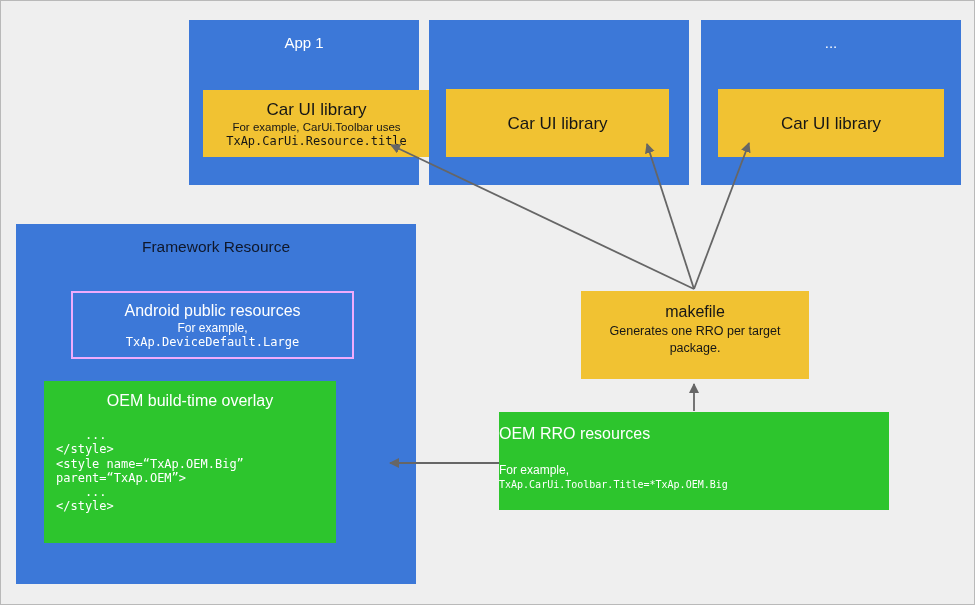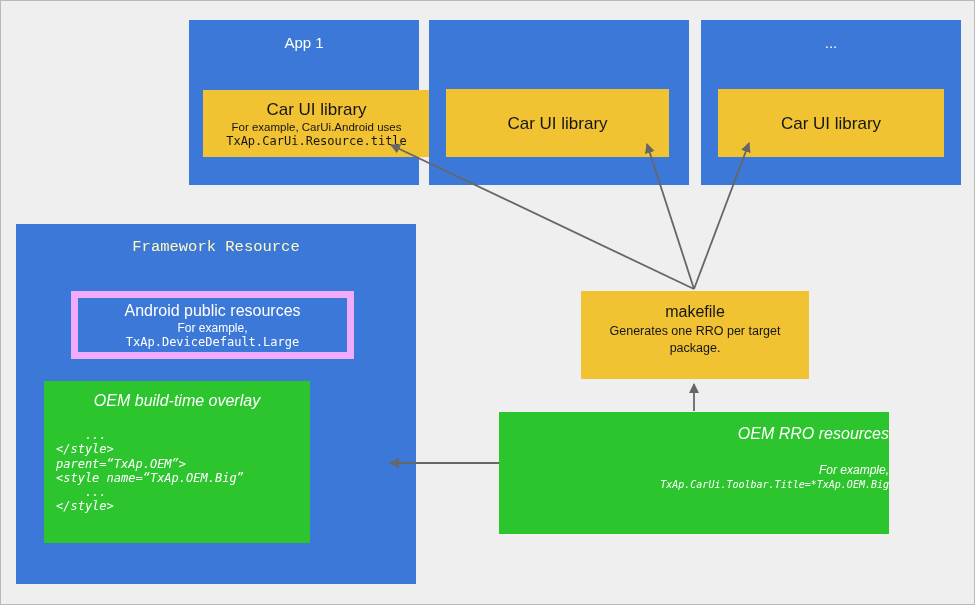--- a/index.html
+++ b/index.html
@@ -47,43 +47,41 @@
   .lib-code  { font-size: 12px; line-height: 15px; }
 
   
   .framework {
     left: 15px; top: 223px; width: 400px; height: 360px;
     background: var(--blue, #3C78D8);
   }
   .fw-title {
     margin-top: 13px;
     text-align: center;
-    color: #fef9c3;
+    color: #0f172a;
     font-size: 15.5px;
     line-height: 20px;
-    font-family: Liberation Mono, monospace;
   }
   .public-box {
     left: 55px; top: 67px; width: 283px; height: 68px;
     background: var(--blue, #3C78D8);
-    border: 7px solid #f0abfc;
+    border: 2px solid #f0abfc;
     display: flex;
     flex-direction: column;
     justify-content: center;
     align-items: center;
     text-align: center;
     color: #fff;
   }
   .public-title { font-size: 16px; line-height: 20px; }
   .small-line   { font-size: 12px; line-height: 14.5px; }
   .overlay-box {
-    left: 28px; top: 157px; width: 266px; height: 162px;
+    left: 28px; top: 157px; width: 292px; height: 162px;
     background: var(--green, #2DC52D);
     color: #fff;
-    font-style: italic;
   }
   .overlay-title {
     margin-top: 10px;
     text-align: center;
     font-size: 16px;
     line-height: 20px;
   }
   .code-block {
     margin: 17px 0 0 12px;
     font-family: "DejaVu Sans Mono", monospace;
@@ -97,25 +95,24 @@
     left: 580px; top: 290px; width: 228px; height: 88px;
     background: var(--yellow, #F1C232);
     color: #161616;
     text-align: center;
   }
   .mk-title { margin-top: 10px; font-size: 16px; line-height: 21px; }
   .mk-sub   { margin: 1px auto 12px; width: 178px; font-size: 12.5px; line-height: 16.5px; }
 
   
   .rro-box {
-    left: 498px; top: 411px; width: 390px; height: 122px;
+    left: 498px; top: 411px; width: 390px; height: 98px;
     background: var(--green, #2DC52D);
     color: #fff;
-    text-align: right;
-    font-style: italic;
+    text-align: left;
   }
   .rro-title { margin-top: 12px; font-size: 16px; line-height: 20px; }
   .rro-sub   { margin-top: 19px; font-size: 12px; line-height: 14px; }
   .rro-code  { font-size: 10px; line-height: 15px; }
 
   .arrows {
     position: absolute;
     left: 0; top: 0;
     width: 975px; height: 605px;
     z-index: 10;
@@ -124,21 +121,21 @@
 </style>
 </head>
 <body>
 
 <div class="canvas">
 
   <div class="abs app-box" style="left:156px; width:230px;margin-left:32px;">
     <div class="app-title">App 1</div>
     <div class="lib-box" style="left:14px; top:70px; width:227px; height:67px;">
       <div class="lib-title">Car UI library</div>
-      <div class="lib-sub">For example, CarUi.Android uses</div>
+      <div class="lib-sub">For example, CarUi.Toolbar uses</div>
       <div class="lib-code mono">TxAp.CarUi.Resource.title</div>
     </div>
   </div>
 
   <div class="abs app-box" style="left:428px; width:260px;">
     <div class="lib-box" style="left:17px; top:69px; width:223px; height:68px;">
       <div class="lib-title">Car UI library</div>
     </div>
   </div>
 
@@ -156,22 +153,22 @@
       <div class="public-title">Android public resources</div>
       <div class="small-line">For example,</div>
       <div class="small-line mono">TxAp.DeviceDefault.Large</div>
     </div>
 
     <div class="abs overlay-box">
       <div class="overlay-title">OEM build-time overlay</div>
       <div class="code-block">
         <div class="code-line">    ...</div>
         <div class="code-line">&lt;/style&gt;</div>
+        <div class="code-line">&lt;style name=“TxAp.OEM.Big”</div>
         <div class="code-line">parent=“TxAp.OEM”&gt;</div>
-        <div class="code-line">&lt;style name=“TxAp.OEM.Big”</div>
         <div class="code-line">    ...</div>
         <div class="code-line">&lt;/style&gt;</div>
       </div>
     </div>
   </div>
 
   <div class="abs makefile-box">
     <div class="mk-title">makefile</div>
     <div class="mk-sub">Generates one RRO per target package.</div>
   </div>

